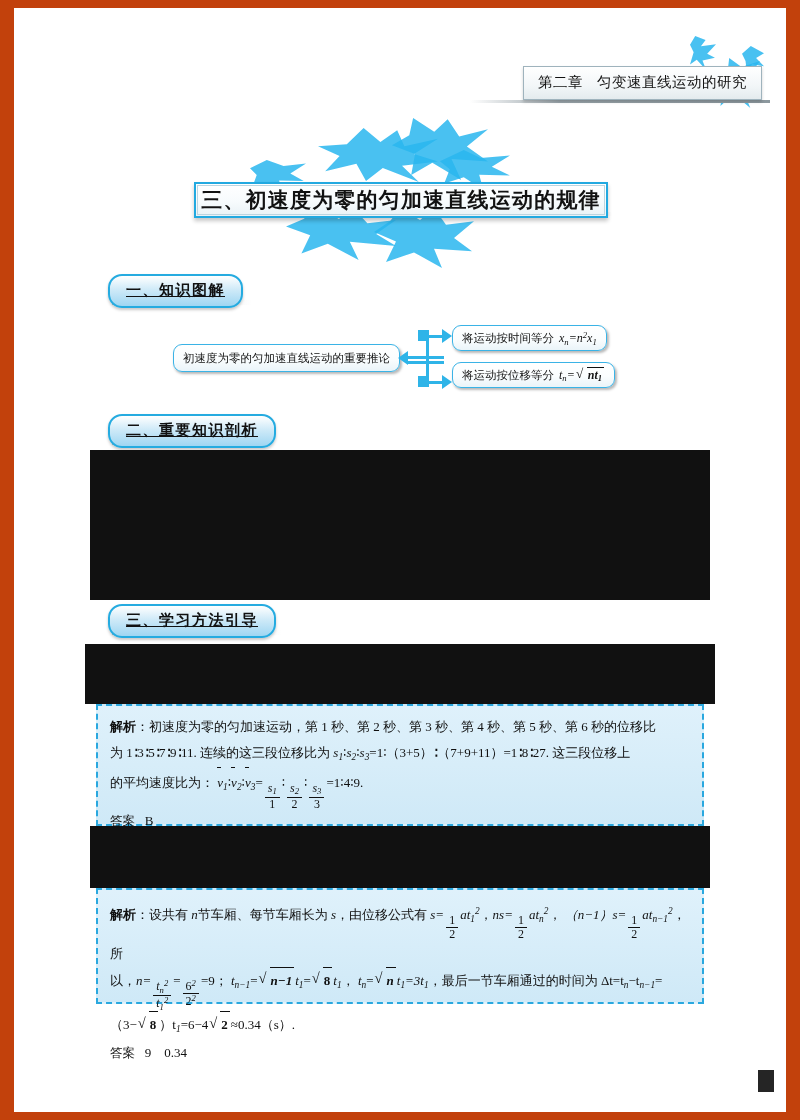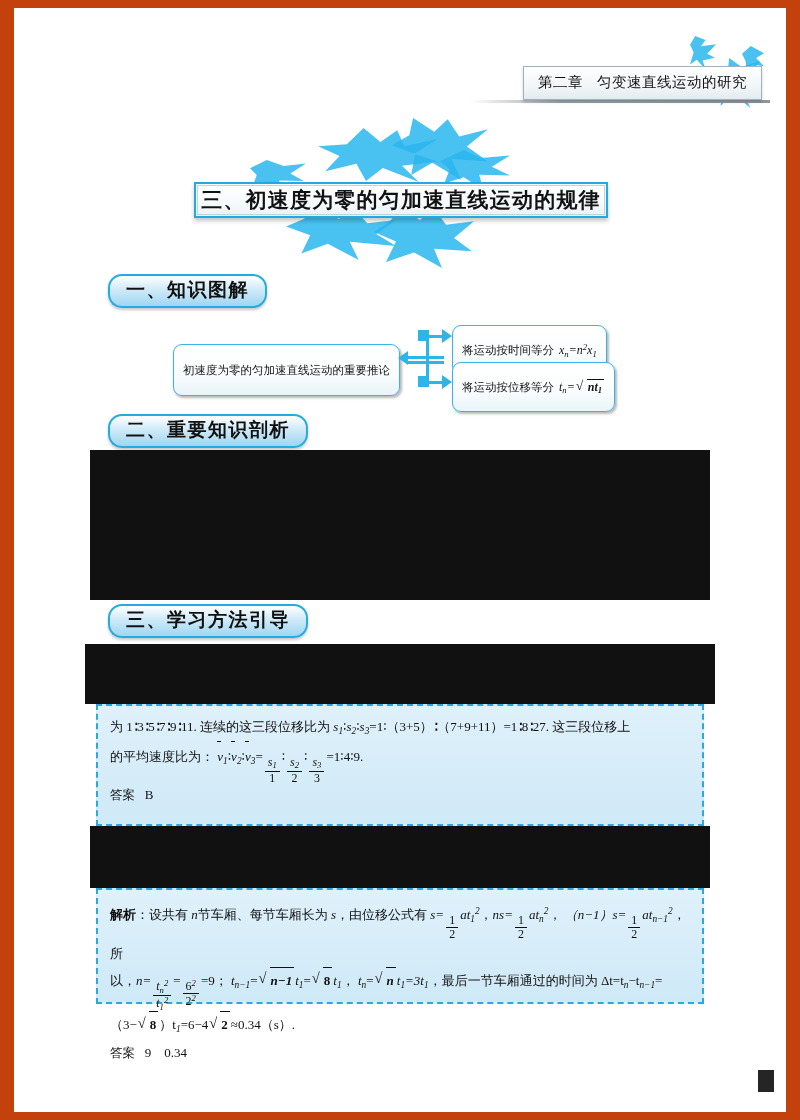--- a/index.html
+++ b/index.html
@@ -141,25 +141,26 @@
     height: 28px;
     display: flex;
     align-items: center;
     padding: 0 16px 2px 16px;
     border: 2px solid #25abe0;
     border-radius: 14px;
     background: linear-gradient(180deg,#ffffff 0%, #cfeaf8 45%, #9fd6f2 100%);
     box-shadow: 0 2px 3px rgba(0,0,0,.22);
     font-family: "DejaVu Sans", "Liberation Sans", sans-serif;
     font-weight: bold;
-    font-size: 19px;
+    font-size: 15px;
     letter-spacing: 1.5px;
     color: #111;
     white-space: nowrap;
     z-index: 5;
+    text-decoration: underline;
   }
   .sec-shadow {
     position: absolute;
     height: 5px;
     background: linear-gradient(90deg,#b9c2c6, rgba(185,194,198,0));
     z-index: 3;
   }
   #sec1 { left: 108px; top: 274px; }
   #sec1s { left: 112px; top: 300px; width: 140px; }
   #sec2 { left: 108px; top: 414px; }
@@ -176,21 +177,21 @@
     align-items: center;
     justify-content: center;
     border: 1.5px solid #3ab3e6;
     border-radius: 9px;
     background: linear-gradient(180deg,#ffffff 0%, #fafdfe 55%, #eaf4f9 100%);
     box-shadow: 1.5px 2px 2.5px rgba(0,0,0,.28);
     font-family: "DejaVu Sans", "Liberation Sans", sans-serif;
     font-size: 11.5px;
     color: #111;
     white-space: nowrap;
-    padding: 12px 9px;
+    padding: 0 9px;
   }
   .node.root { left: 5px; top: 22px; height: 26px; margin-left: 28px; }
   .node.leaf { left: 312px; height: 24px; }
   .node.leaf.a { top: 3px; }
   .node.leaf.b { top: 40px; }
   .node .math { font-family: "Liberation Serif", serif; font-style: italic; font-size: 12px; margin-left: 5px; }
 
   
   .conn { position: absolute; background: #2fb4e8; }
   .conn.stem  { left: 268px; top: 34px; width: 36px; height: 3px; }
@@ -363,20 +364,23 @@
   <div class="redact" style="left:90px; top:450px; width:620px; height:150px;"></div>
 
   <div class="sec-shadow" id="sec3s"></div>
   <div class="sec-head" id="sec3">
     <span>三、学习方法引导</span>
   </div>
 
   <div class="redact" style="left:85px; top:644px; width:630px; height:60px;"></div>
 
   <div class="solbox" id="solbox1">
+    <div>
+      <span class="lbl-jiexi">解析</span><span>：</span><span>初速度为零的匀加速运动，第 1 秒、第 2 秒、第 3 秒、第 4 秒、第 5 秒、第 6 秒的位移比</span>
+    </div>
     <div>
       <span>为 1∶3∶5∶7∶9∶11. 连续的这三段位移比为</span>
       <span><span class="it">s</span><span class="sub">1</span><span>∶</span><span class="it">s</span><span class="sub">2</span><span>∶</span><span class="it">s</span><span class="sub">3</span></span><span>=1∶（3+5）∶（7+9+11）=1∶8∶27. 这三段位移上</span>
     </div>
     <div>
       <span>的平均速度比为：</span>
       <span><span class="ovl it">v</span><span class="sub">1</span>∶<span class="ovl it">v</span><span class="sub">2</span>∶<span class="ovl it">v</span><span class="sub">3</span>=<span class="frac">
             <span class="num"><span class="it">s</span><span class="sub">1</span></span>
             <span class="den">1</span>
           </span>∶<span class="frac">

